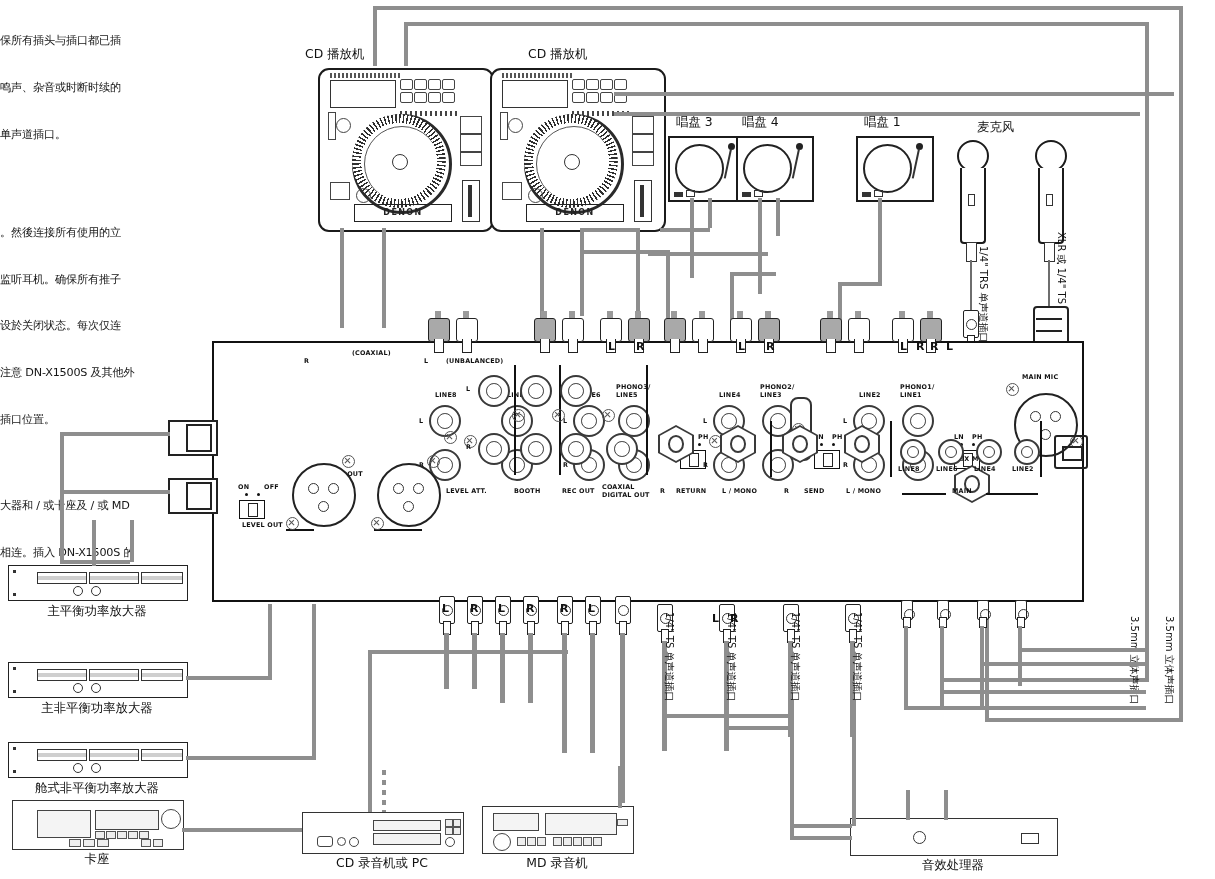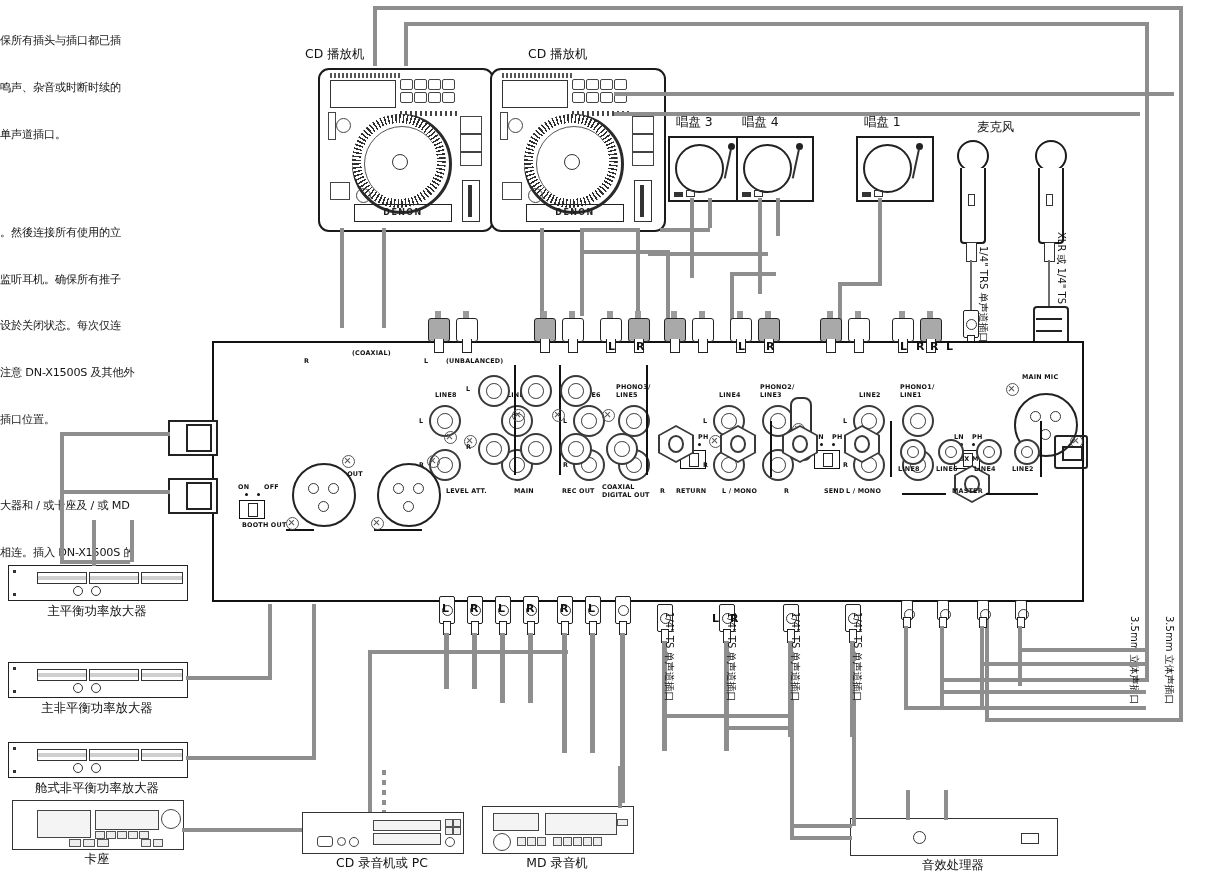--- a/index.html
+++ b/index.html
@@ -395,21 +395,21 @@
 
     <div class="plbl" style="left:808px;top:30px">MAIN MIC</div>
     <div class="xlrF" style="left:800px;top:50px">
       <u style="left:14px;top:16px"></u>
         <u style="left:34px;top:16px"></u>
         <u style="left:24px;top:34px"></u>
     </div>
     <div class="screw" style="left:792px;top:40px"></div>
     <div class="screw" style="left:856px;top:92px"></div>
 
-    <div class="plbl" style="left:28px;top:178px">BOOTH OUT</div>
+    <div class="plbl" style="left:28px;top:178px">LEVEL OUT</div>
     <div class="plbl" style="left:24px;top:140px">ON</div>
     <div class="plbl" style="left:50px;top:140px">OFF</div>
     <div class="swdot" style="left:31px;top:150px"></div>
     <div class="swdot" style="left:43px;top:150px"></div>
     <div class="swbox" style="left:25px;top:157px">
         <b></b>
       </div>
 
     <div class="plbl" style="left:100px;top:127px">MASTER OUT</div>
     <div class="bk h" style="left:72px;top:186px;width:28px;"></div>
@@ -434,21 +434,21 @@
 
     <div class="plbl" style="left:232px;top:144px">LEVEL ATT.</div>
     <div class="plbl" style="left:232px;top:14px">(UNBALANCED)</div>
     <div class="plbl" style="left:252px;top:42px">L</div>
     <div class="plbl" style="left:252px;top:100px">R</div>
     <div class="jack" style="left:264px;top:32px;width:28px;height:28px"></div>
     <div class="jack" style="left:264px;top:90px;width:28px;height:28px"></div>
     <div class="screw" style="left:230px;top:88px"></div>
     <div class="bk v" style="left:300px;top:22px;height:110px"></div>
 
-    <div class="plbl" style="left:300px;top:144px">MAIN</div>
+    <div class="plbl" style="left:300px;top:144px">BOOTH</div>
     <div class="jack" style="left:306px;top:32px;width:28px;height:28px"></div>
     <div class="jack" style="left:306px;top:90px;width:28px;height:28px"></div>
     <div class="screw" style="left:298px;top:66px"></div>
     <div class="bk v" style="left:345px;top:22px;height:110px"></div>
 
     <div class="plbl" style="left:348px;top:144px">REC OUT</div>
     <div class="jack" style="left:346px;top:32px;width:28px;height:28px"></div>
     <div class="jack" style="left:346px;top:90px;width:28px;height:28px"></div>
     <div class="screw" style="left:338px;top:66px"></div>
 
@@ -469,33 +469,33 @@
     <div class="plbl" style="left:508px;top:144px">L / MONO</div>
     <div class="bk v" style="left:556px;top:78px;height:56px"></div>
 
     <div class="hexjack" style="left:568px;top:82px">
         <i></i>
       </div>
     <div class="hexjack" style="left:630px;top:82px">
         <i></i>
       </div>
     <div class="plbl" style="left:570px;top:144px">R</div>
-    <div class="plbl" style="left:610px;top:144px">SEND</div>
+    <div class="plbl" style="left:590px;top:144px">SEND</div>
     <div class="plbl" style="left:632px;top:144px">L / MONO</div>
     <div class="bk v" style="left:676px;top:78px;height:56px"></div>
 
     <div class="jack" style="left:686px;top:96px;width:22px;height:22px"></div>
     <div class="jack" style="left:724px;top:96px;width:22px;height:22px"></div>
     <div class="jack" style="left:762px;top:96px;width:22px;height:22px"></div>
     <div class="jack" style="left:800px;top:96px;width:22px;height:22px"></div>
     <div class="plbl" style="left:684px;top:122px">LINE8</div>
     <div class="plbl" style="left:722px;top:122px">LINE6</div>
     <div class="plbl" style="left:760px;top:122px">LINE4</div>
     <div class="plbl" style="left:798px;top:122px">LINE2</div>
-    <div class="plbl" style="left:738px;top:144px">MASTER</div>
+    <div class="plbl" style="left:738px;top:144px">MAIN</div>
     <div class="bk h" style="left:688px;top:150px;width:44px"></div>
     <div class="bk h" style="left:772px;top:150px;width:52px"></div>
 
     <div class="usbp" style="left:840px;top:92px">
         <i></i>
       </div>
     <div class="bk v" style="left:826px;top:78px;height:56px"></div>
   </div>
 
   <div class="rca dark" style="left:428px;top:318px">

